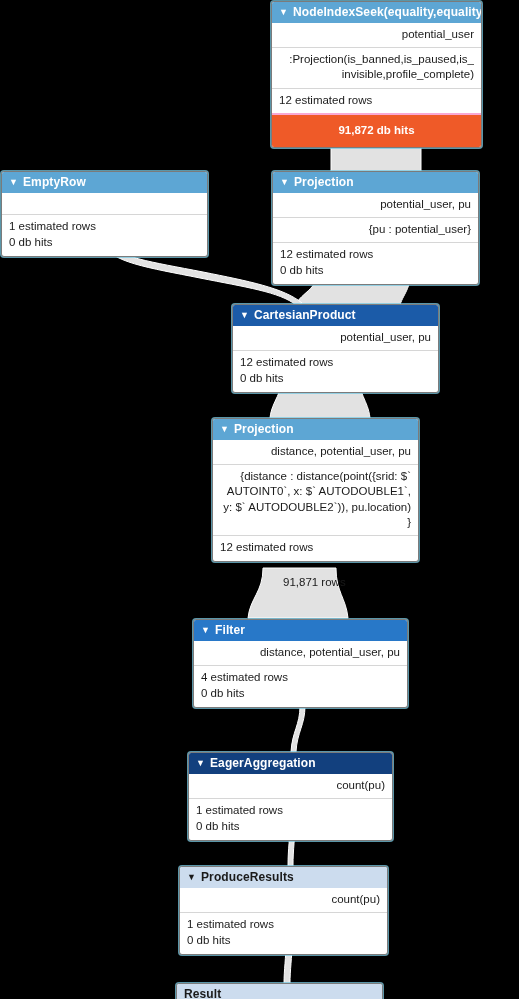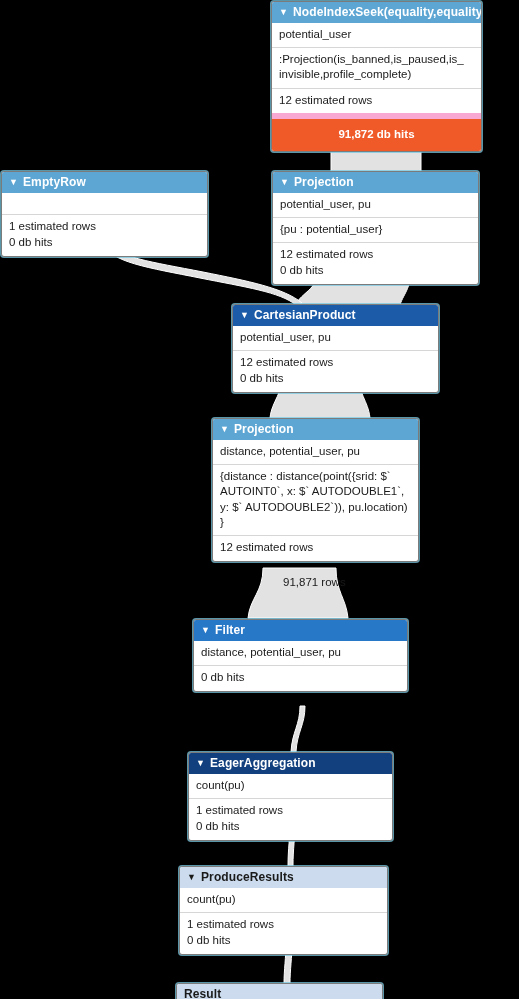--- a/index.html
+++ b/index.html
@@ -52,34 +52,35 @@
     font-size: 9px;
     line-height: 1;
     position: relative;
     top: 0px;
   }
   .node-row {
     padding: 4px 7px 5px 7px;
     border-top: 1px solid #d6d6d6;
     line-height: 1.32;
     word-break: break-word;
+    text-align: right;
   }
   .node-row.first { border-top: none; }
   .node-row.empty { height: 21px; padding: 0; }
   .node-row.metrics {
     text-align: left;
     padding: 4px 10px 5px 7px;
     line-height: 1.38;
   }
   .node-row.dbhits-hot {
     background: #ef5a28;
     color: #ffffff;
     text-align: center;
     font-weight: bold;
-    border-top: 6px solid #f9a8d4;
+    border-top: 2px solid #f9a8d4;
     padding-top: 8px;
     padding-bottom: 8px;
   }
   .metrics .m-line { display: block; }
   .edge-label {
     position: absolute;
     z-index: 2;
     font-size: 11.5px;
     color: #1a1a1a;
     white-space: nowrap;
@@ -184,20 +185,21 @@
     <div class="node-row metrics">12 estimated rows</div>
   </div>
 
   <div class="plan-node" style="left:193px; top:619px; width:215px;">
     <div class="node-header hdr-mid">
       <span class="caret">▼</span>
       <span>Filter</span>
     </div>
     <div class="node-row first">distance, potential_user, pu</div>
     <div class="node-row metrics">
+      <span class="m-line">4 estimated rows</span>
       <span class="m-line">0 db hits</span>
     </div>
   </div>
 
   <div class="plan-node" style="left:188px; top:752px; width:205px;">
     <div class="node-header hdr-navy">
       <span class="caret">▼</span>
       <span>EagerAggregation</span>
     </div>
     <div class="node-row first">count(pu)</div>

